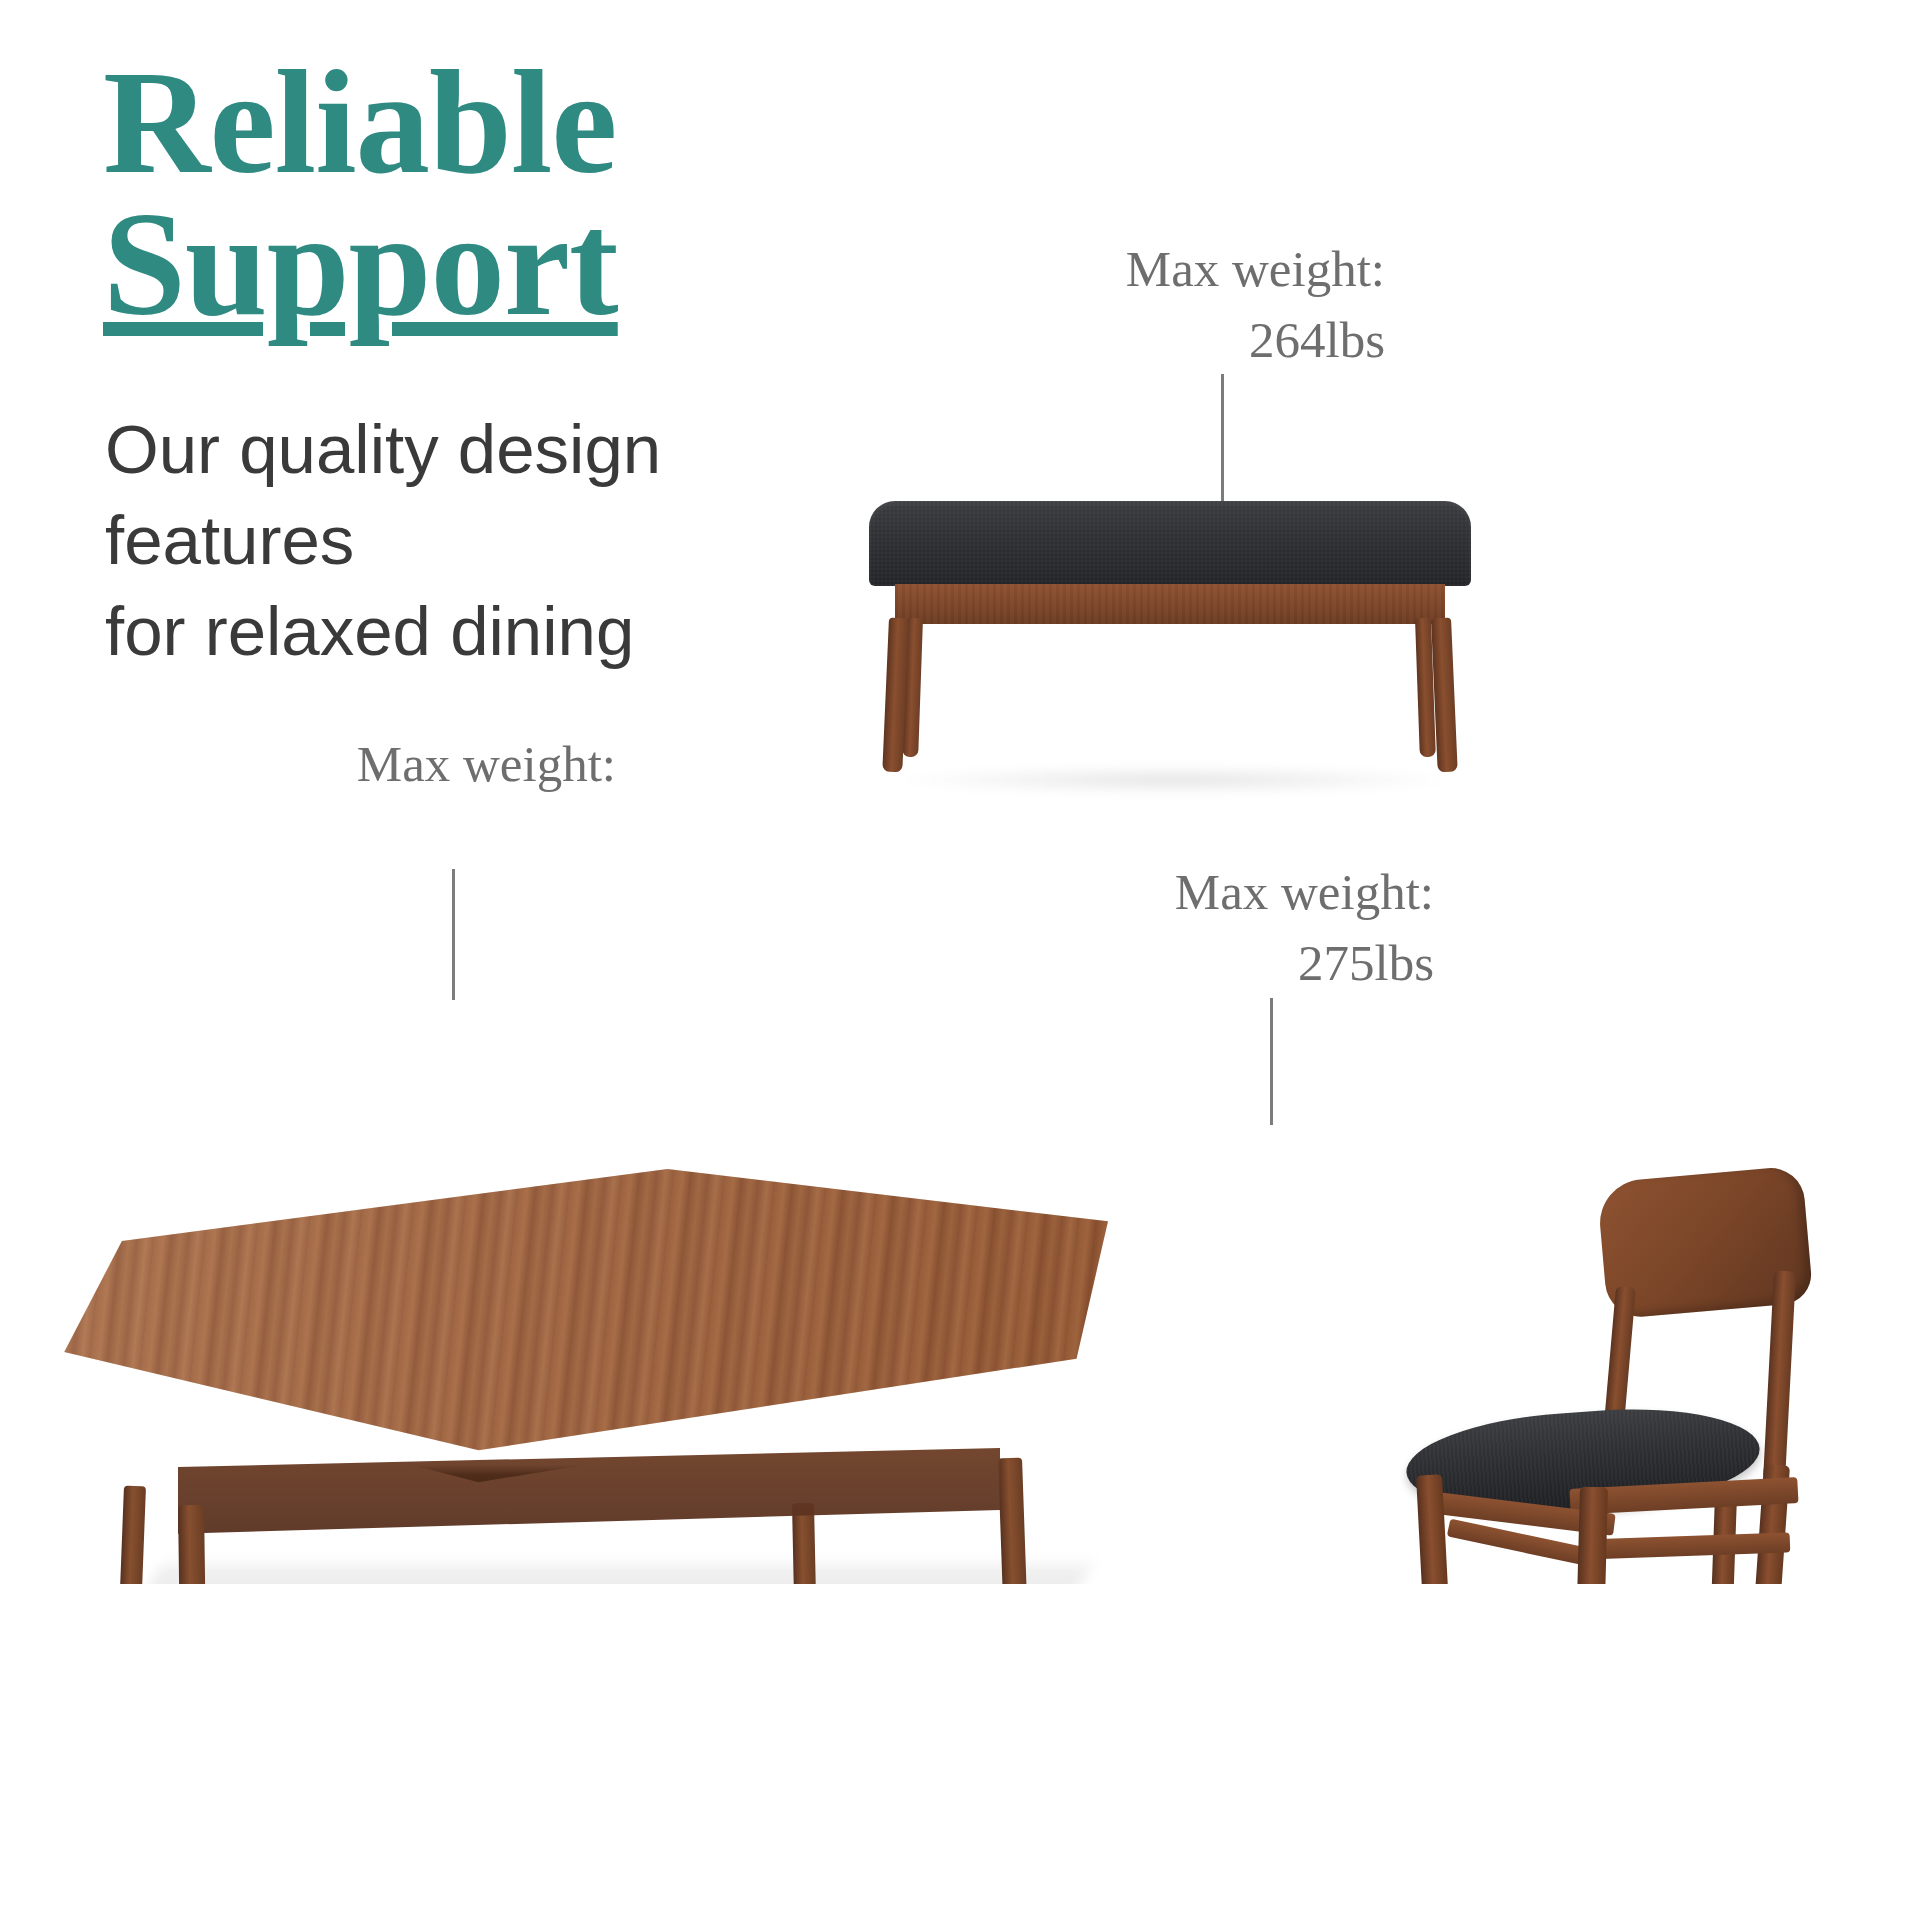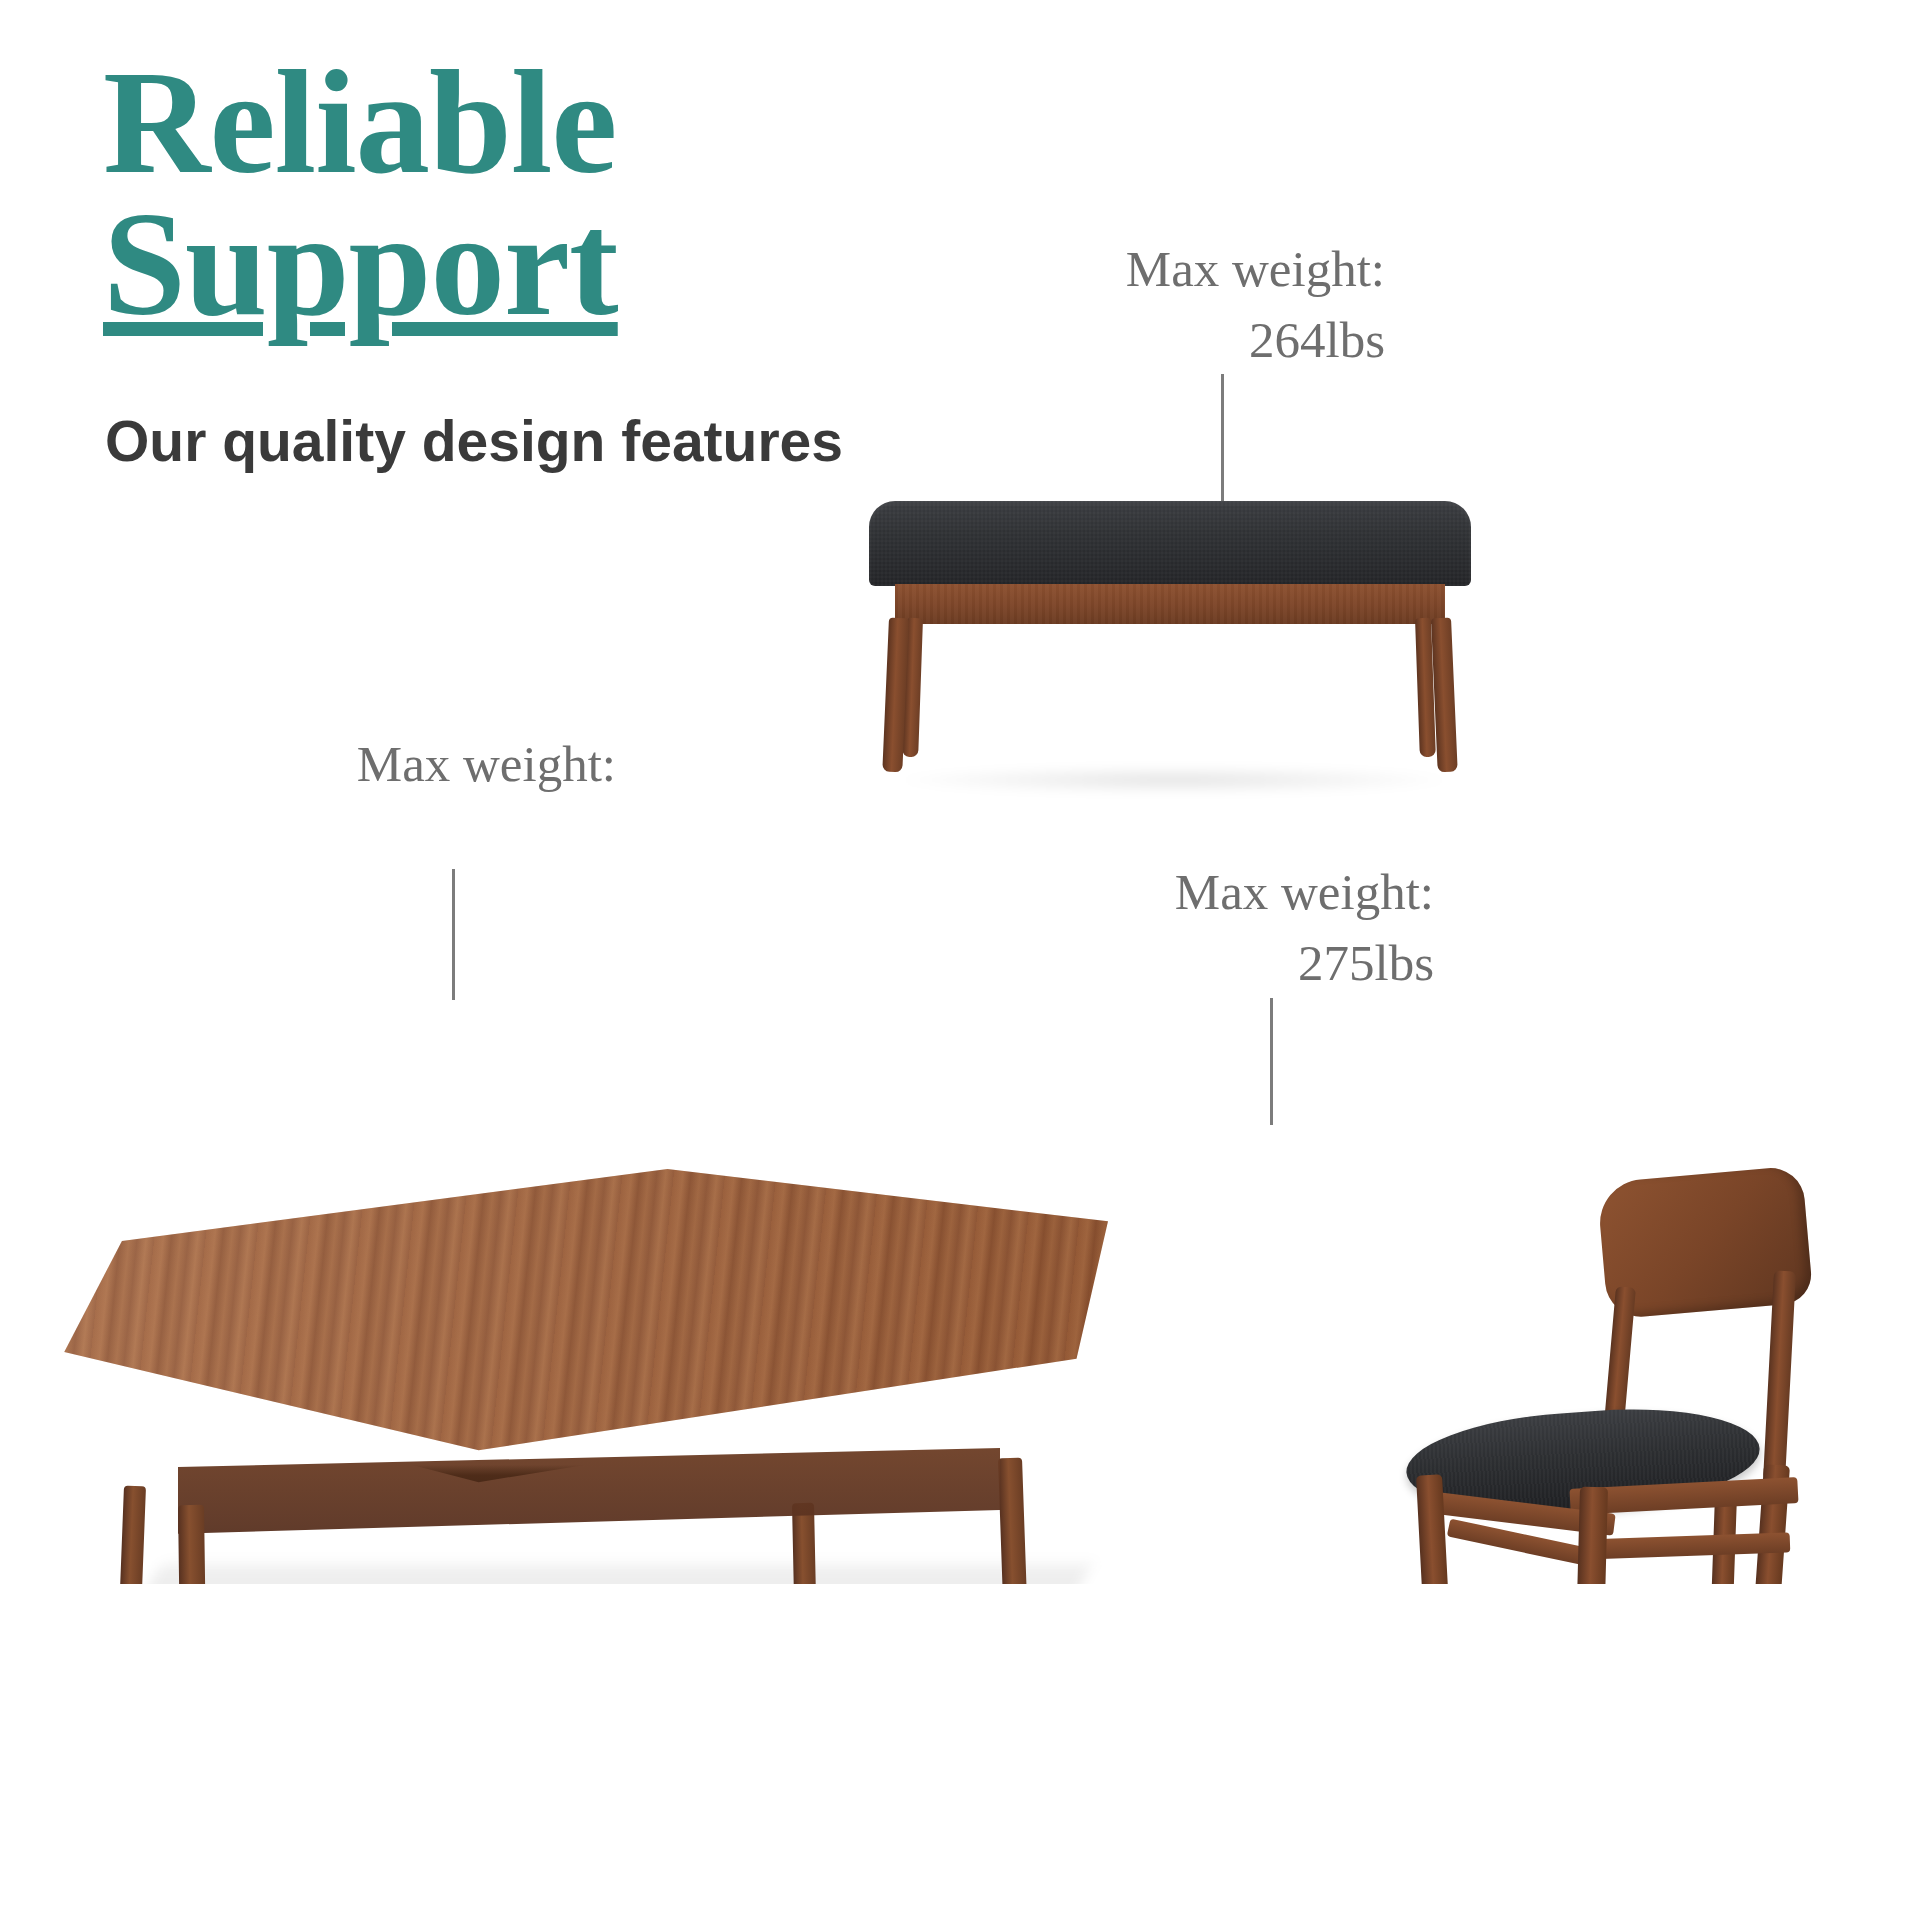--- a/index.html
+++ b/index.html
@@ -30,22 +30,22 @@
     letter-spacing: -1px;
   }
   #headline .l2 { display:block;text-decoration:underline; }
 
   #subcopy {
     position: absolute;
     left: 105px;
     top: 404px;
     width: 812px;
     font-family: "Liberation Sans", sans-serif;
-    font-weight: 700;
-    font-size: 57px;
+    font-weight: 400;
+    font-size: 69px;
     line-height: 1.32;
     color: #3a3a3a;
   }
   #subcopy span { display:block; }
 
   
   .callout {
     position: absolute;
     font-family: "Liberation Serif", serif;
     font-size: 51px;
@@ -248,20 +248,21 @@
 
 <div id="page">
 
   <div id="headline">
     <span class="l1">Reliable</span>
     <span class="l2">Support</span>
   </div>
 
   <div id="subcopy">
     <span>Our quality design features</span>
+    <span>for relaxed dining</span>
   </div>
 
   <div class="callout" id="callout-bench">
     <span>Max weight:</span>
     <span class="cval">264lbs</span>
   </div>
   <div class="leader" id="leader-bench"></div>
 
   <div id="bench">
     <div class="shadow"></div>

